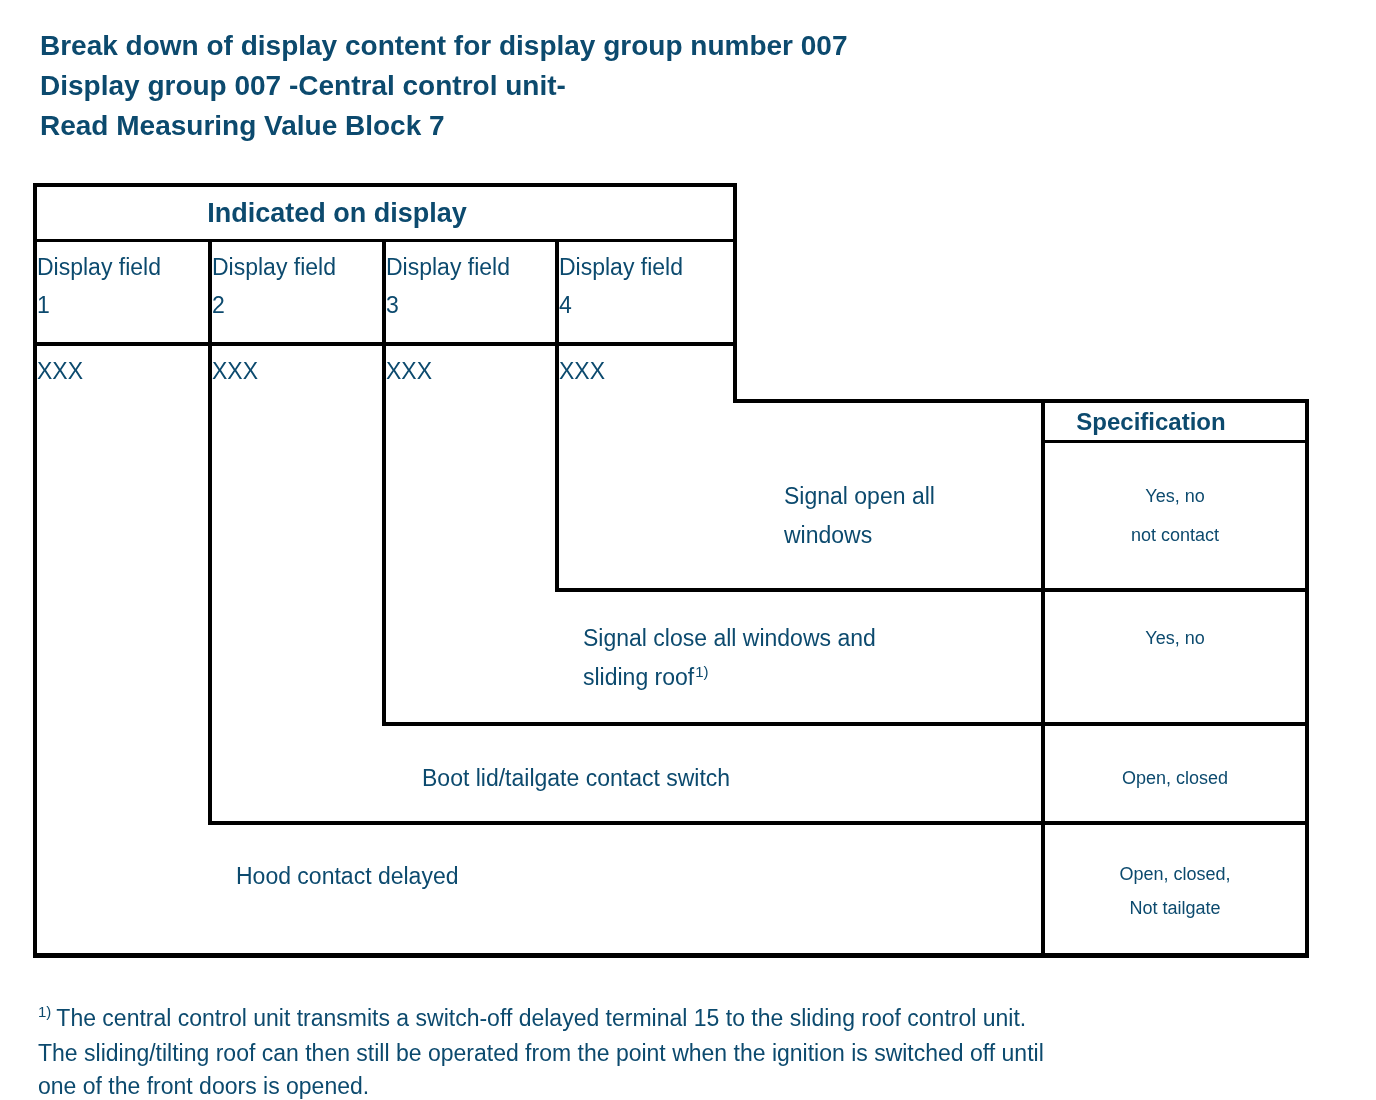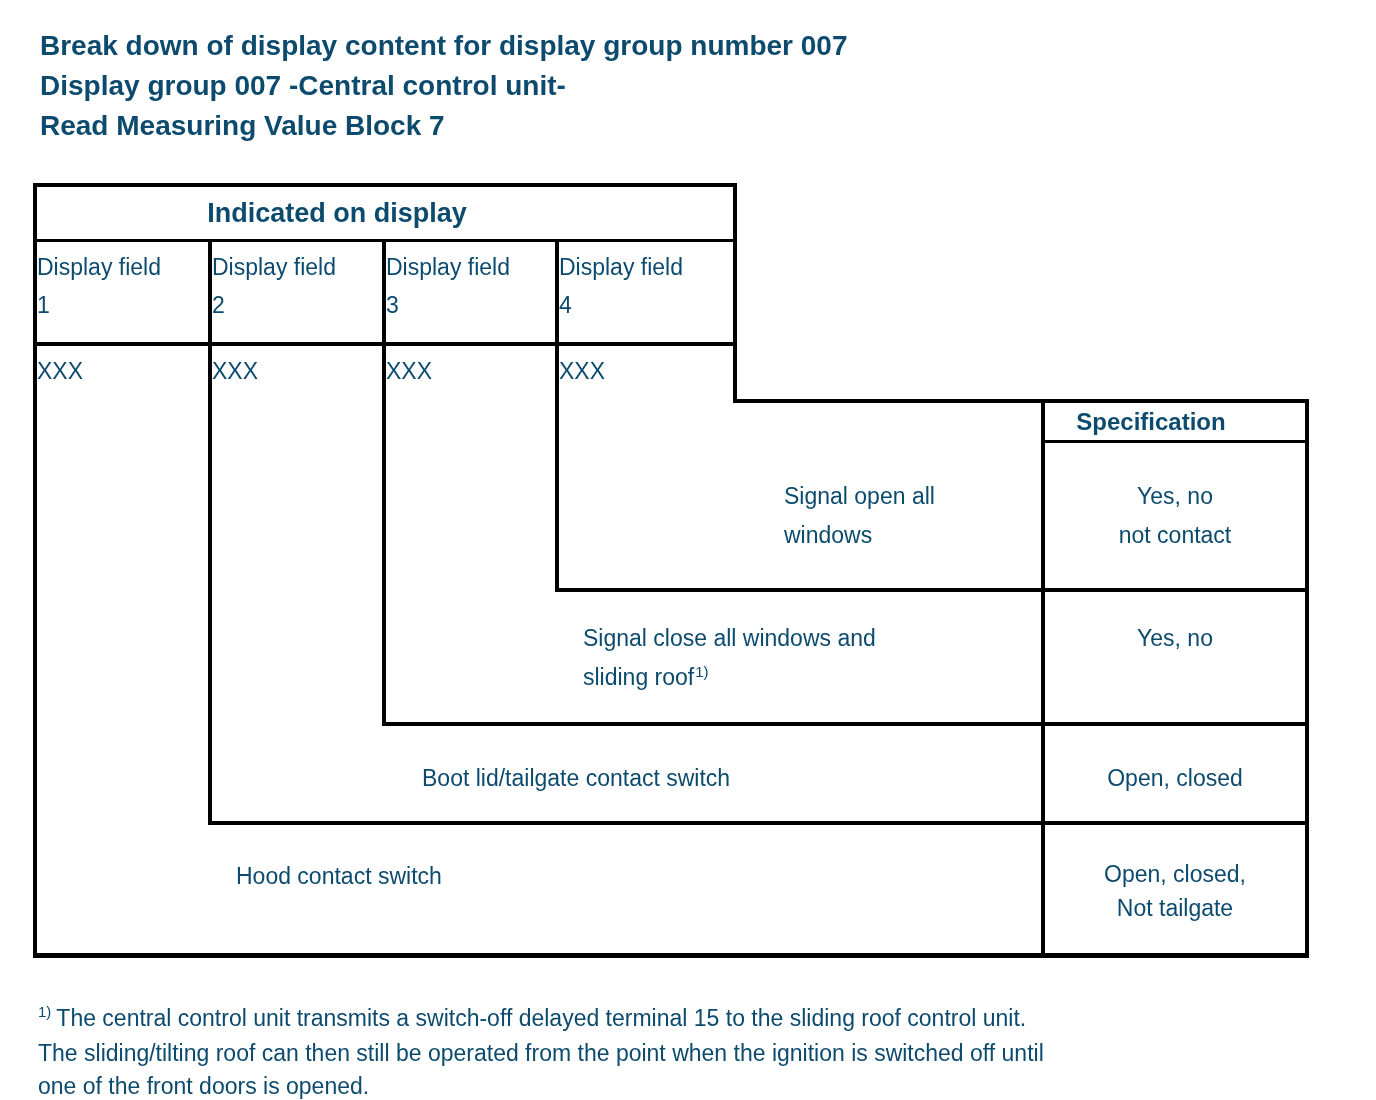--- a/index.html
+++ b/index.html
@@ -29,21 +29,21 @@
   .c3 { left:386px; width:169px; }
   .c4 { left:559px; width:174px; }
 
   .spec-header {
     left:1045px; top:403px; width:212px; height:37px;
     display:flex; align-items:center; justify-content:center;
     font-size:24px; font-weight:bold;
   }
 
   .desc { font-size:23px; line-height:39px; }
-  .spec { width:260px; left:1045px; text-align:center; font-size:23px; line-height:39px; }
+  .spec { width:260px; left:1045px; text-align:center; font-size:18px; line-height:39px; }
   .r1 { top:477px; }
   .r2 { top:619px; }
   .r3 { top:759px; }
   .r4 { top:857px; }
   .r4.spec { line-height:34px; }
   .d1 { left:784px; }
   .d2 { left:583px; }
   .d3 { left:422px; }
   .d4 { left:236px; }
 
@@ -130,21 +130,21 @@
   </div>
 
   <div class="txt desc r3 d3">
     <div>Boot lid/tailgate contact switch</div>
   </div>
   <div class="txt spec r3">
     <div>Open, closed</div>
   </div>
 
   <div class="txt desc r4 d4">
-    <div>Hood contact switch</div>
+    <div>Hood contact delayed</div>
   </div>
   <div class="txt spec r4">
     <div>Open, closed,</div>
     <div>Not tailgate</div>
   </div>
 
   <div class="txt footnote">
     <div><sup class="marker">1)</sup><span>The central control unit transmits a switch-off delayed terminal 15 to the sliding roof control unit.</span></div>
     <div>The sliding/tilting roof can then still be operated from the point when the ignition is switched off until</div>
     <div>one of the front doors is opened.</div>

